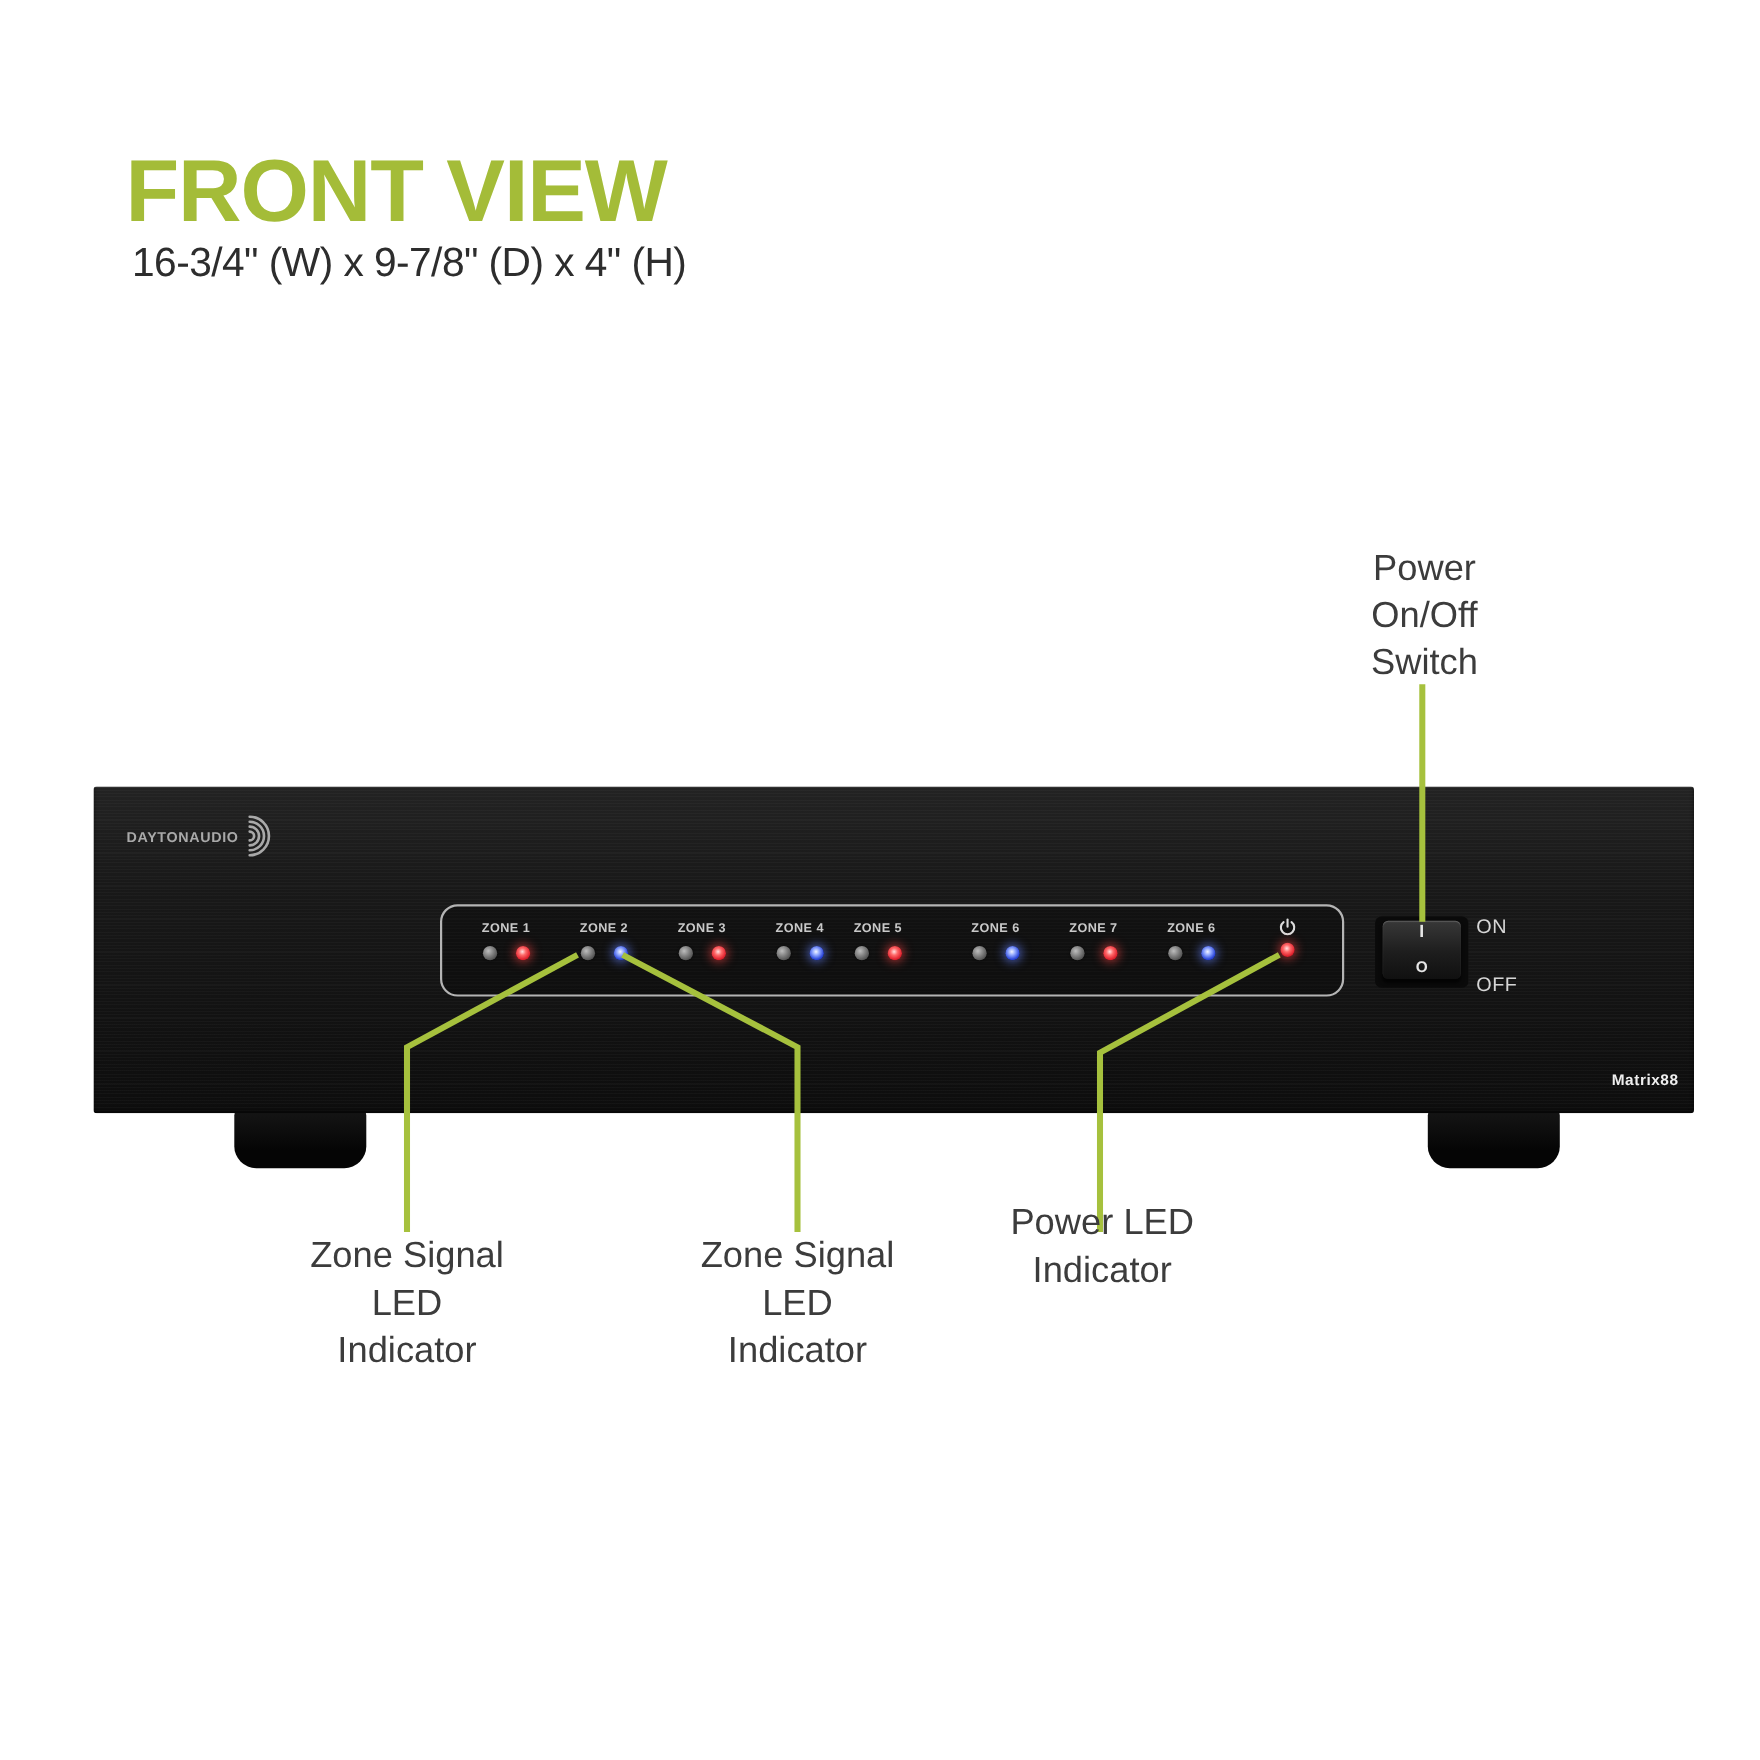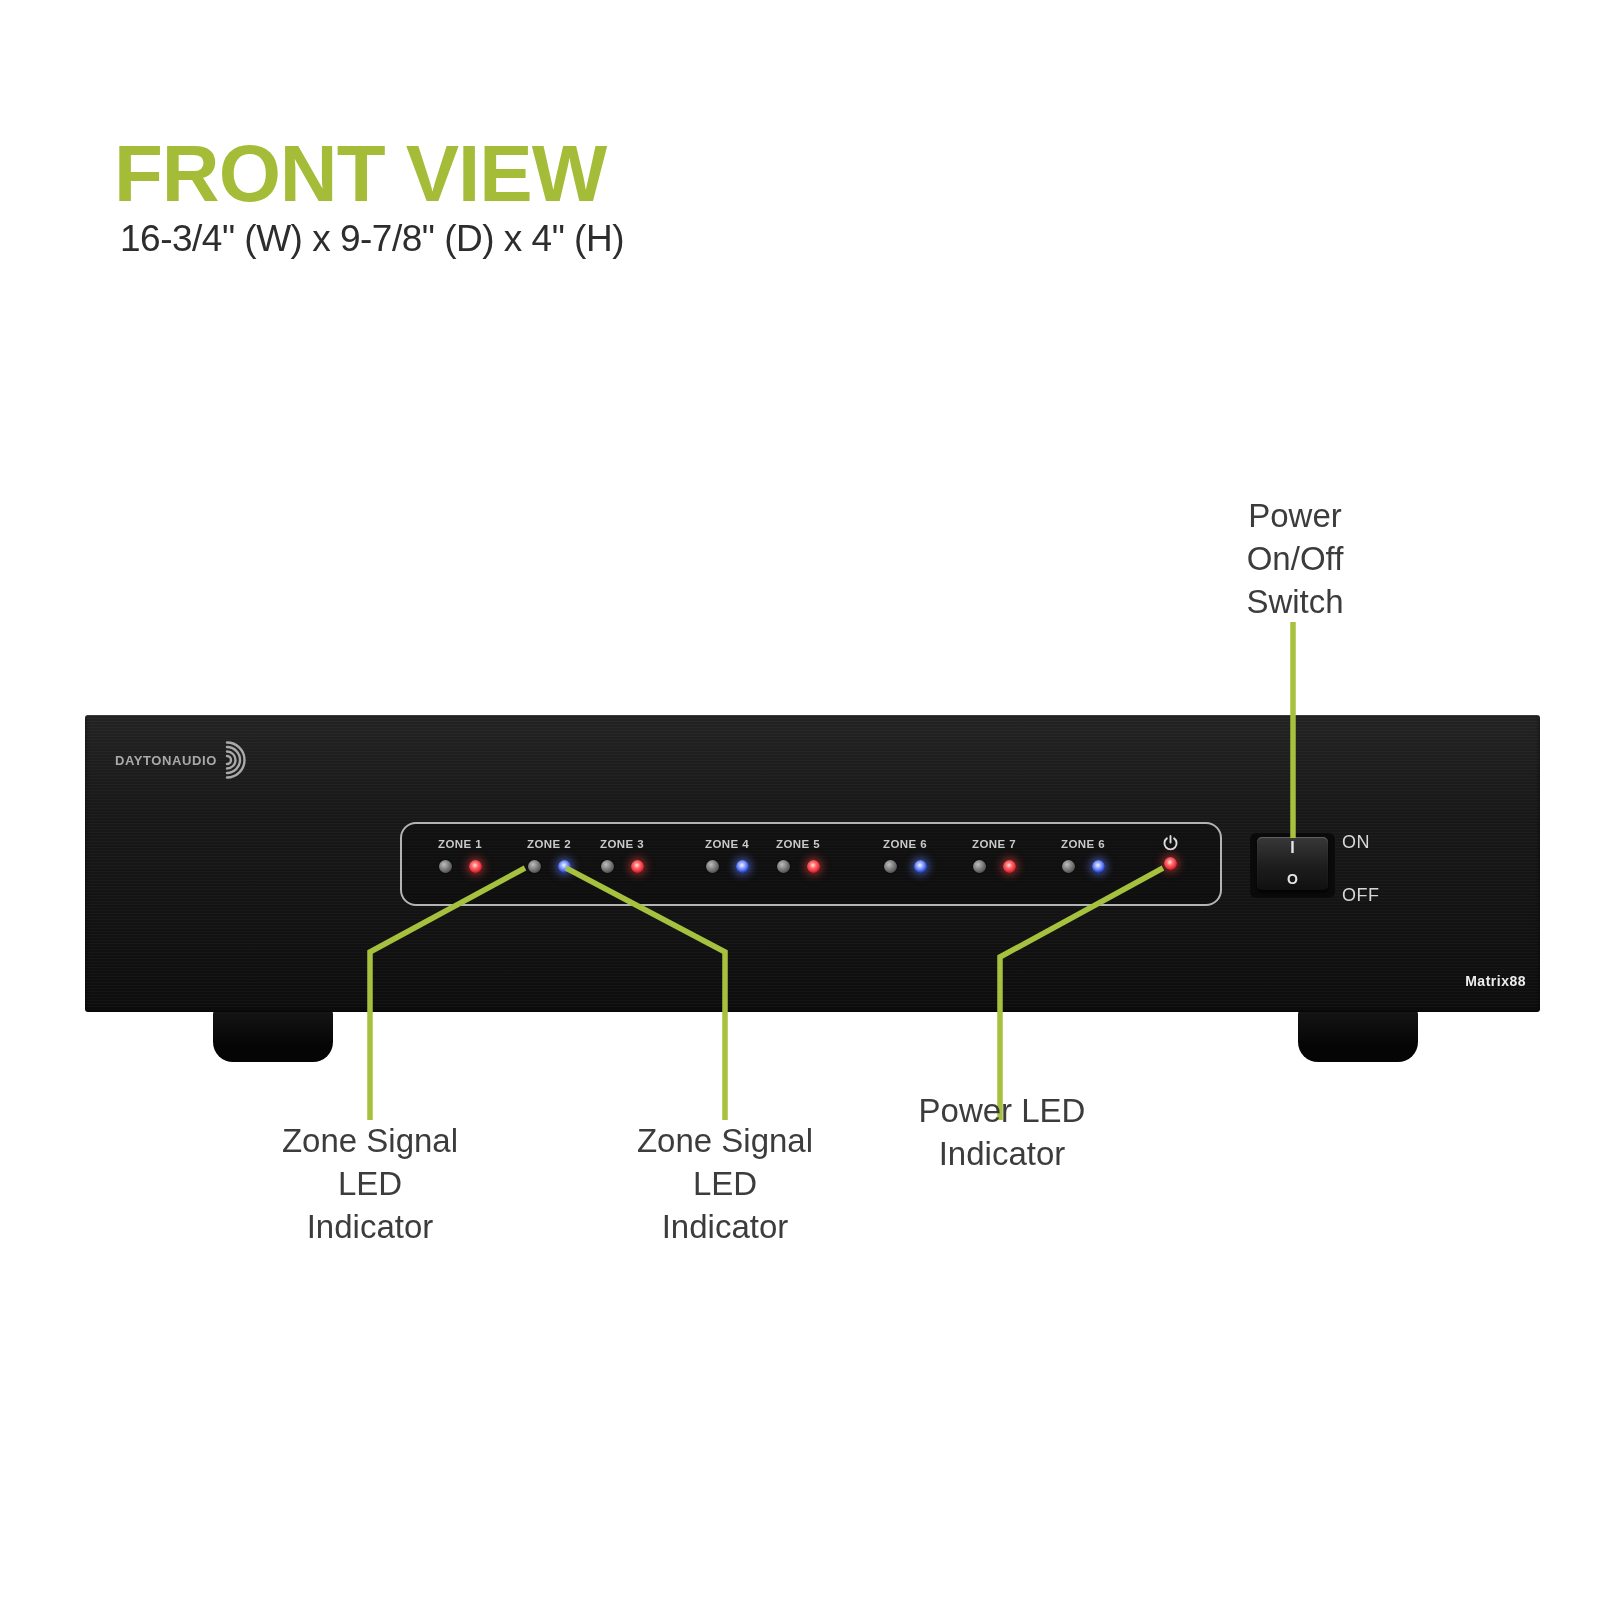--- a/index.html
+++ b/index.html
@@ -157,21 +157,21 @@
     </div>
 
     <div class="zone" style="left:103px">
       <span class="zone-label">ZONE 2</span>
       <div class="led-row">
         <span class="led" data-led="off"></span>
         <span class="led" data-led="blue"></span>
       </div>
     </div>
 
-    <div class="zone" style="left:176px">
+    <div class="zone" style="left:192px">
       <span class="zone-label">ZONE 3</span>
       <div class="led-row">
         <span class="led" data-led="off"></span>
         <span class="led" data-led="red"></span>
       </div>
     </div>
 
     <div class="zone" style="left:281px">
       <span class="zone-label">ZONE 4</span>
       <div class="led-row">

